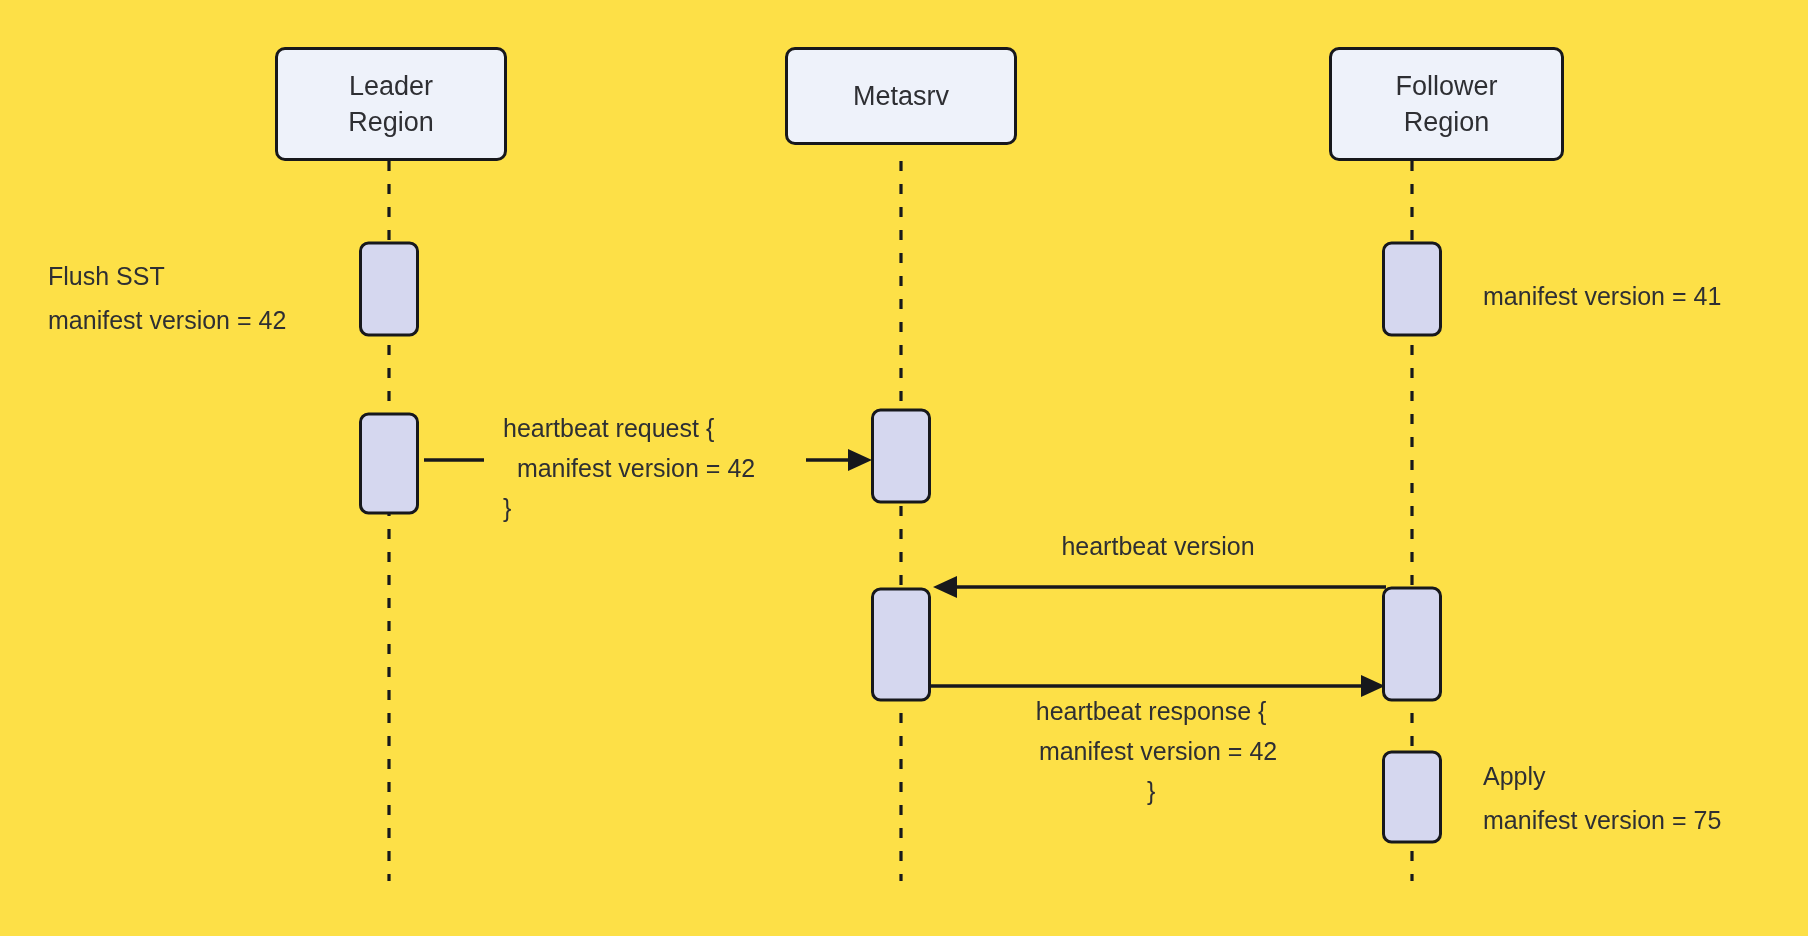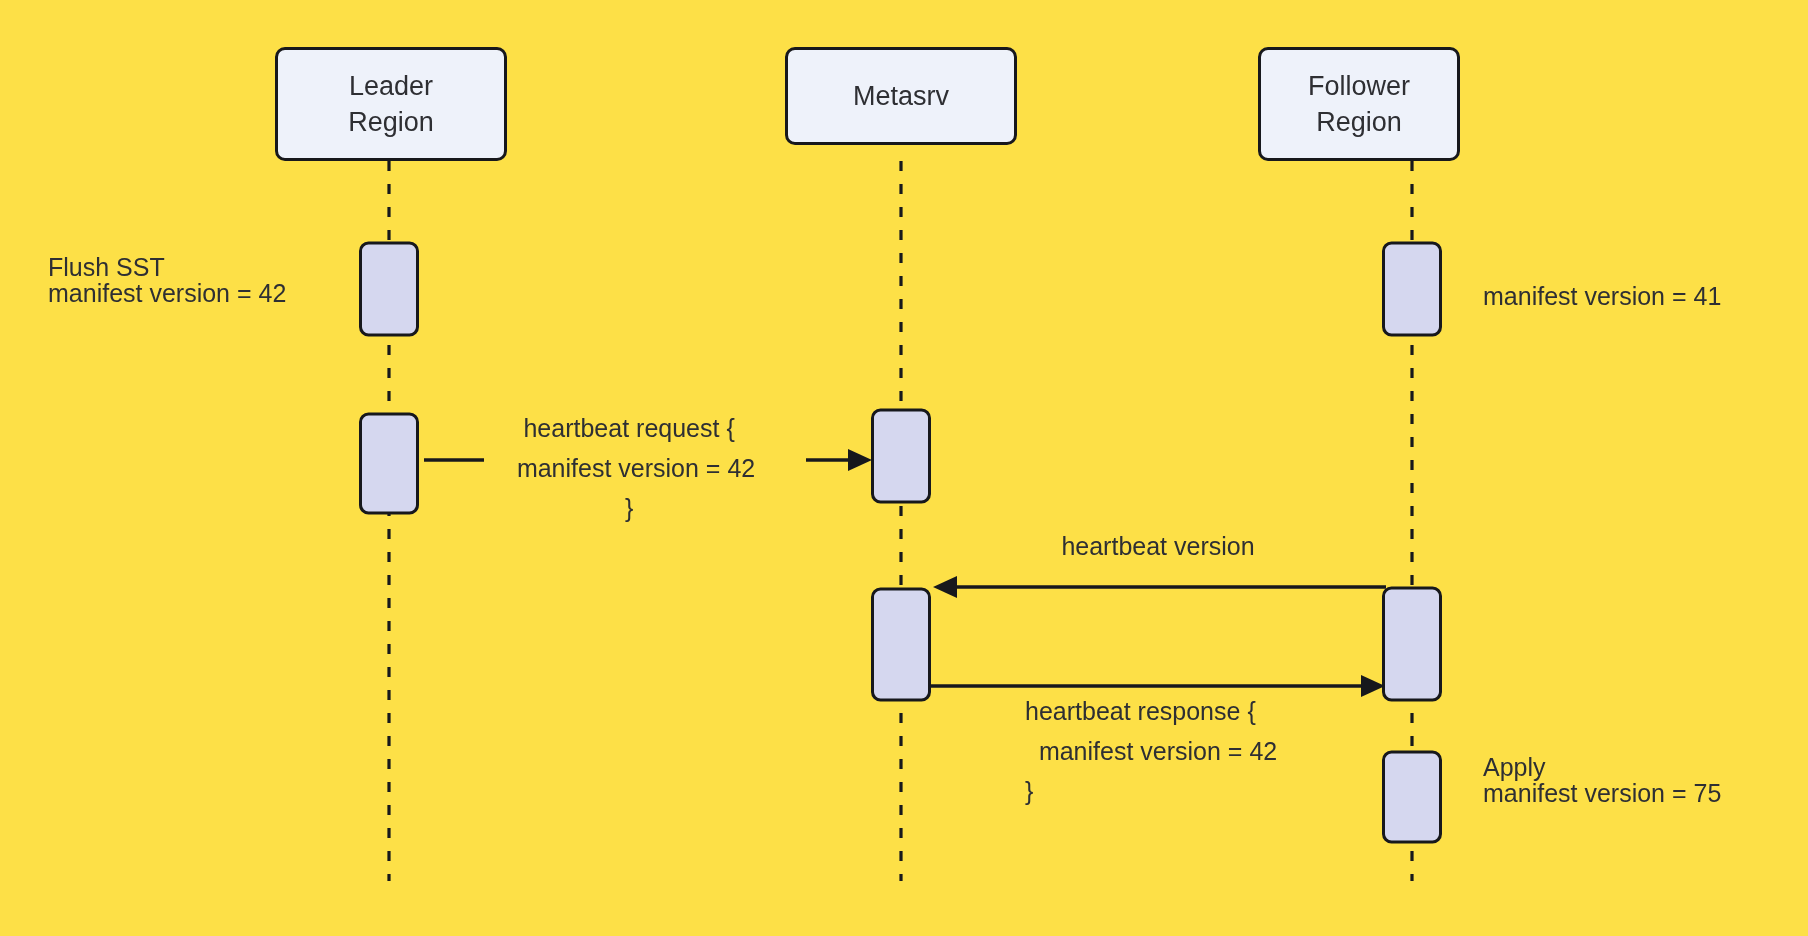--- a/index.html
+++ b/index.html
@@ -23,21 +23,21 @@
     font-size:27px;line-height:36px;
     white-space:pre-line;
     color:#2e2f33;
   }
   .note{
     position:absolute;
     font-size:25px;
     color:#2e2f33;
     white-space:pre;
   }
-  .lh38{line-height:26px;}
+  .lh38{line-height:44px;}
   .lh40{line-height:40px;}
   .center-label{transform:translateX(-50%);}
   .lifeline{stroke:#17181c;stroke-width:3.2;stroke-dasharray:10 13;}
   .activation{fill:#d5d7ef;stroke:#17181c;stroke-width:3;}
   .msgline{stroke:#17181c;stroke-width:3.5;}
   .arrowhead{fill:#17181c;stroke:none;}
 </style>
 </head>
 <body>
 
@@ -64,34 +64,34 @@
     <line class="msgline" x1="1386" y1="587" x2="956" y2="587"></line>
     <polygon class="arrowhead" points="957,576 933,587 957,598"></polygon>
 
     <line class="msgline" x1="930" y1="686" x2="1362" y2="686"></line>
     <polygon class="arrowhead" points="1361,675 1385,686 1361,697"></polygon>
   </svg>
 
   <div class="participant" style="left:275px;top:47px;width:232px;height:114px;">Leader
 Region</div>
   <div class="participant" style="left:785px;top:47px;width:232px;height:98px;">Metasrv</div>
-  <div class="participant" style="left:1258px;top:47px;width:202px;height:114px;">Follower
+  <div class="participant" style="left:1329px;top:47px;width:235px;height:114px;">Follower
 Region</div>
 
   <div class="note lh38" style="left:48px;top:254px;">Flush SST
 manifest version = 42</div>
 
   <div class="note" style="left:1483px;top:281px;line-height:30px;">manifest version = 41</div>
 
   <div class="note lh38" style="left:1483px;top:754px;">Apply
 manifest version = 75</div>
 
-  <div class="note lh40" style="left:503px;top:408px;text-align:center;">heartbeat request {
+  <div class="note lh40" style="left:503px;top:408px;">heartbeat request {
   manifest version = 42
 }</div>
 
   <div class="note center-label" style="left:1158px;top:529px;line-height:34px;">heartbeat version</div>
 
-  <div class="note lh40" style="left:1025px;top:691px;">heartbeat response {
+  <div class="note lh40" style="left:1025px;top:691px;text-align:center;">heartbeat response {
   manifest version = 42
 }</div>
 
 </div>
 
 </body></html>

